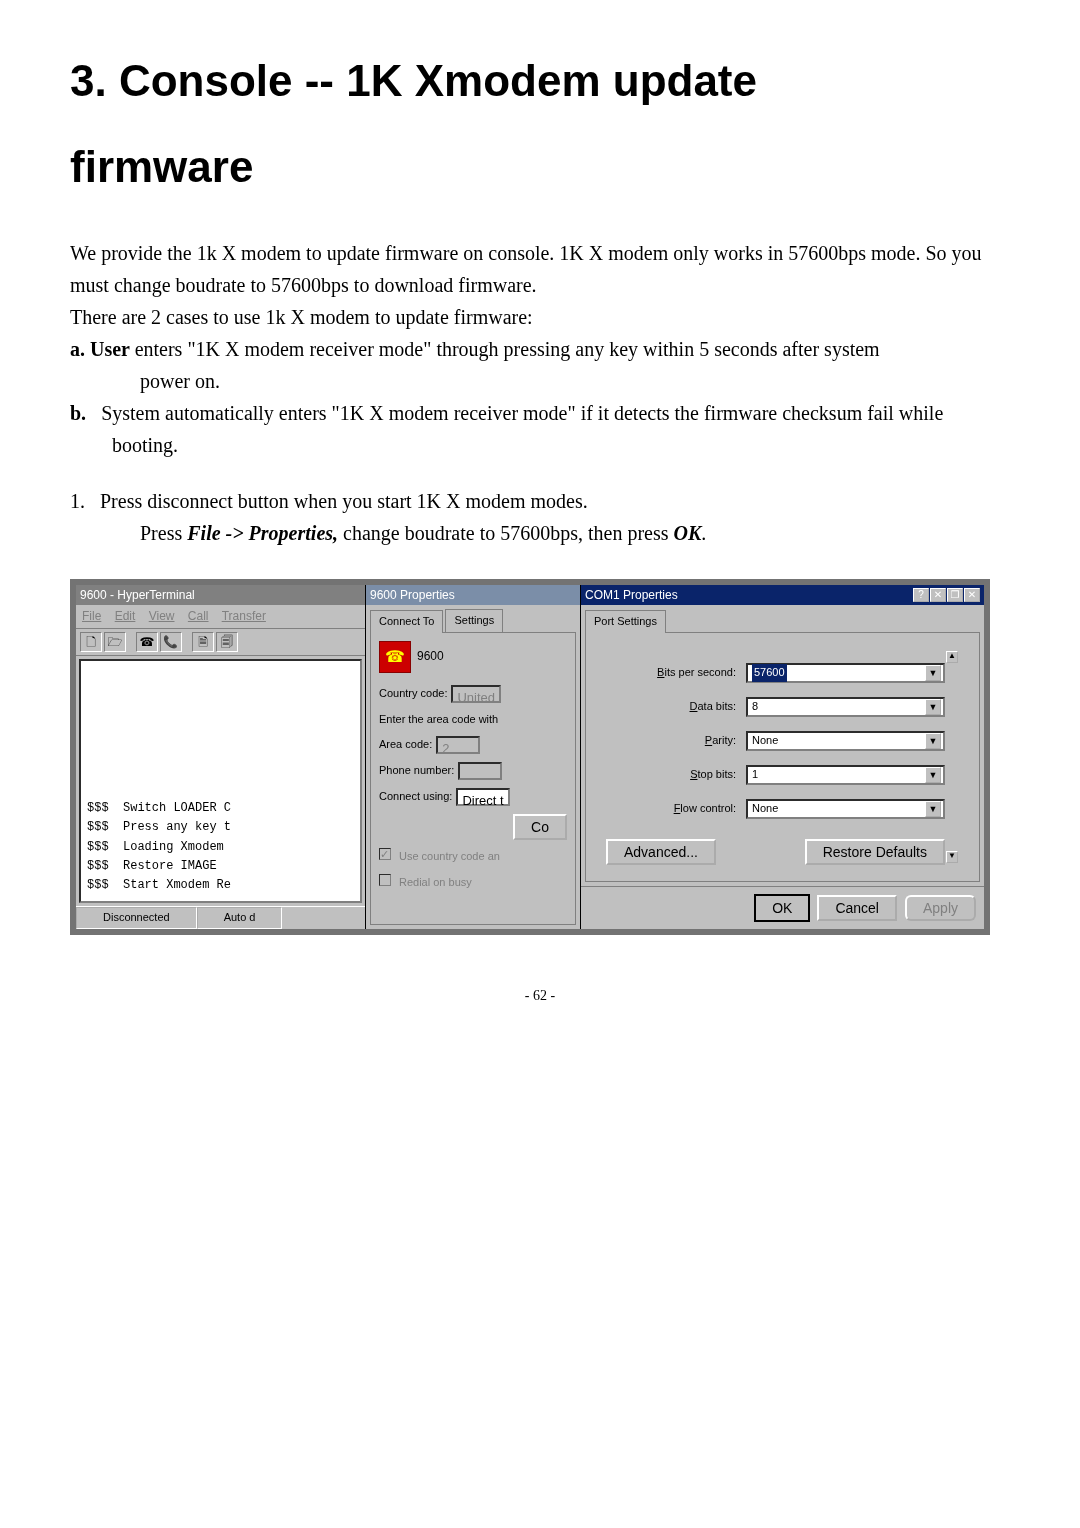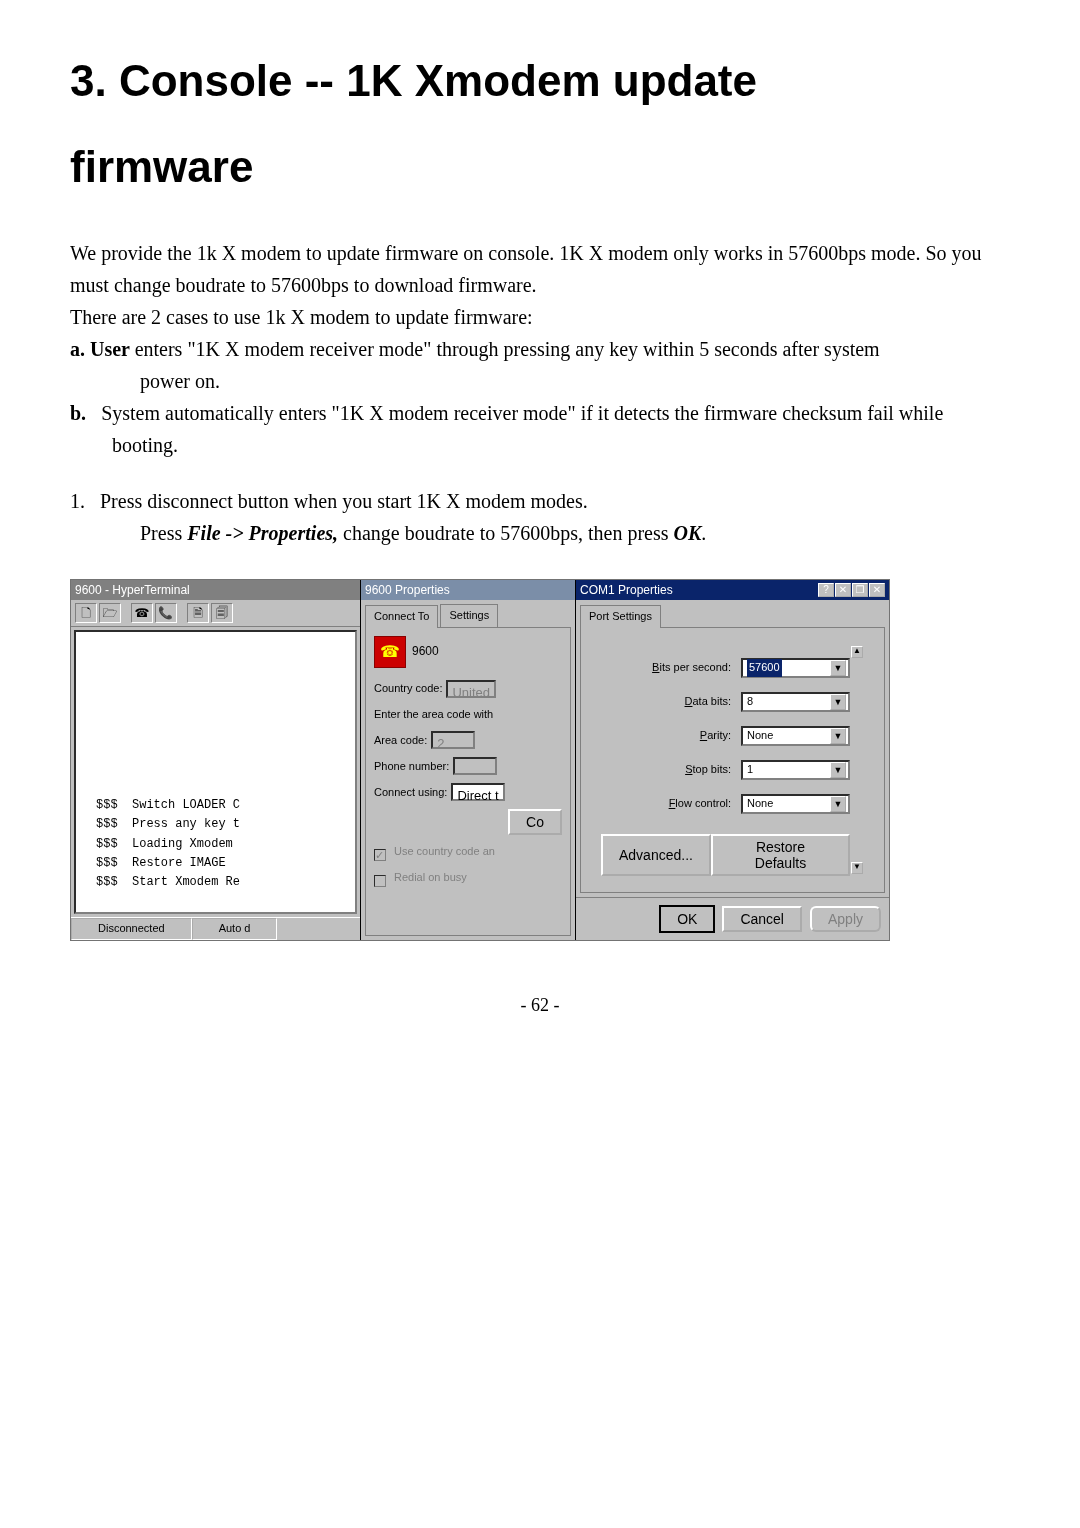--- a/index.html
+++ b/index.html
@@ -19,24 +19,24 @@
       margin-bottom: 40px;
       line-height: 1.4;
     }
     h1.title .part2 { display: block; margin-top: 24px; }
     p.intro { margin: 26px 0 0 0; }
     .hang { padding-left: 42px; text-indent: -42px; }
     .indent { padding-left: 70px; }
     .screenshot-wrap { margin-top: 30px; }
     
     .shot {
-      width: 820px;
+      width: 920px;
       font-family: Tahoma, Arial, sans-serif;
       font-size: 12px;
-      border: 1px solid #737373;
+      border: 6px solid #737373;
       display: flex;
       flex-direction: column;
       background: #fca5a5;
     }
     .row { display: flex; }
     
     .hyper {
       width: 290px;
       border-right: 1px solid #000;
       display: flex;
@@ -74,21 +74,21 @@
       border-right-color:#fff; border-bottom-color:#fff;
       background:#c0c0c0;
       display:inline-flex; align-items:center; justify-content:center;
       font-size:12px;
     }
     .terminal {
       background:#fff;
       flex:1;
       border:2px inset #808080;
       margin:3px;
-      padding:20px;
+      padding:6px;
       font-family:"Courier New", monospace;
       font-size:12px;
       color:#000;
       white-space:pre;
       min-height:240px;
       display:flex;flex-direction:column;justify-content:flex-end;
     }
     .statusbar {
       display:flex;
       border-top:1px solid #fff;
@@ -119,21 +119,21 @@
       padding:8px;
       background:#c0c0c0;
     }
     .icon9600 {
       display:flex;align-items:center;gap:6px;margin-bottom:12px;
     }
     .icon9600 .ic {
       width:32px;height:32px;background:#c00;border:1px solid #800;
       display:inline-flex;align-items:center;justify-content:center;color:#ff0;font-size:16px;
     }
-    .frow { margin:8px 0; display:flex; align-items:flex-end; gap:4px; }
+    .frow { margin:8px 0; display:flex; align-items:flex-start; gap:4px; }
     .frow label { font-size:11px; }
     .txt {
       background:#fff;border:2px inset #808080;padding:1px 4px;
       font-size:13px; min-width:44px; height:18px;
     }
     .txt.disabled{ background:#c0c0c0; color:#808080; }
     .chk { width:12px;height:12px;border:1px inset #808080;background:#c0c0c0;display:inline-block;margin-right:4px;position:relative;}
     .chk.on:after{content:"✓";position:absolute;top:-3px;left:0;font-size:11px;color:#808080;}
     .graylabel{ color:#808080; font-size:11px;}
     
@@ -156,21 +156,21 @@
     }
     .select.hl .selval{background:#0a246a;color:#fff;padding:0 2px;}
     .ddarrow{width:16px;height:16px;background:#c0c0c0;border:1px outset #fff;display:flex;align-items:center;justify-content:center;font-size:9px;}
     .btnrow{display:flex;justify-content:space-between;margin-top:20px;}
     .btn{
       border:2px outset #fff;background:#c0c0c0;
       padding:3px 16px;font-size:14px;font-family:Tahoma,Arial,sans-serif;
     }
     .okrow{display:flex;gap:8px;justify-content:flex-end;padding:8px;border-top:1px solid #808080;}
     .btn.disabled{color:#808080;border-radius:6px;}
-    .pagenum{ text-align:center; margin-top:50px; font-size:18px;}
+    .pagenum{ text-align:center; margin-top:50px; font-size:14px;}
     .scroll{width:14px;background:#c0c0c0;display:flex;flex-direction:column;align-items:center;justify-content:space-between;padding:2px 0;}
     .sarrow{width:12px;height:12px;background:#c0c0c0;border:1px outset #fff;font-size:8px;display:flex;align-items:center;justify-content:center;}
   </style>
 </head>
 <body>
 
 <h1 class="title">
   <span>3. Console -- 1K Xmodem update</span>
   <span class="part2">firmware</span>
 </h1>
@@ -194,20 +194,27 @@
   <span>Press </span><b><i><span>File -&gt; Properties,</span></i></b><span> change boudrate to 57600bps, then press </span><b><i><span>OK</span></i></b><span>.</span>
 </p>
 
 <div class="screenshot-wrap">
   <div class="shot">
     <div class="row" style="flex:1;">
 
       <div class="hyper">
         <div class="titlebar inactive">
           <span>9600 - HyperTerminal</span>
+        </div>
+        <div class="menubar">
+          <span>File</span>
+          <span>Edit</span>
+          <span>View</span>
+          <span>Call</span>
+          <span>Transfer</span>
         </div>
         <div class="toolbar">
           <span class="tbtn">🗋</span>
           <span class="tbtn">🗁</span>
           <span style="width:6px;"></span>
           <span class="tbtn">☎</span>
           <span class="tbtn">📞</span>
           <span style="width:6px;"></span>
           <span class="tbtn">🗎</span>
           <span class="tbtn">🗐</span>

